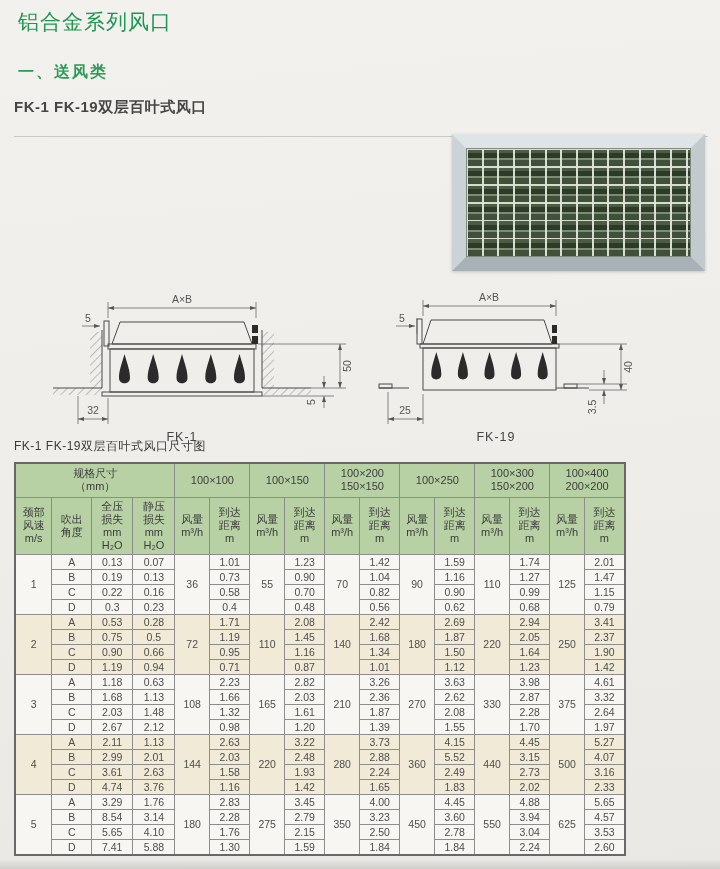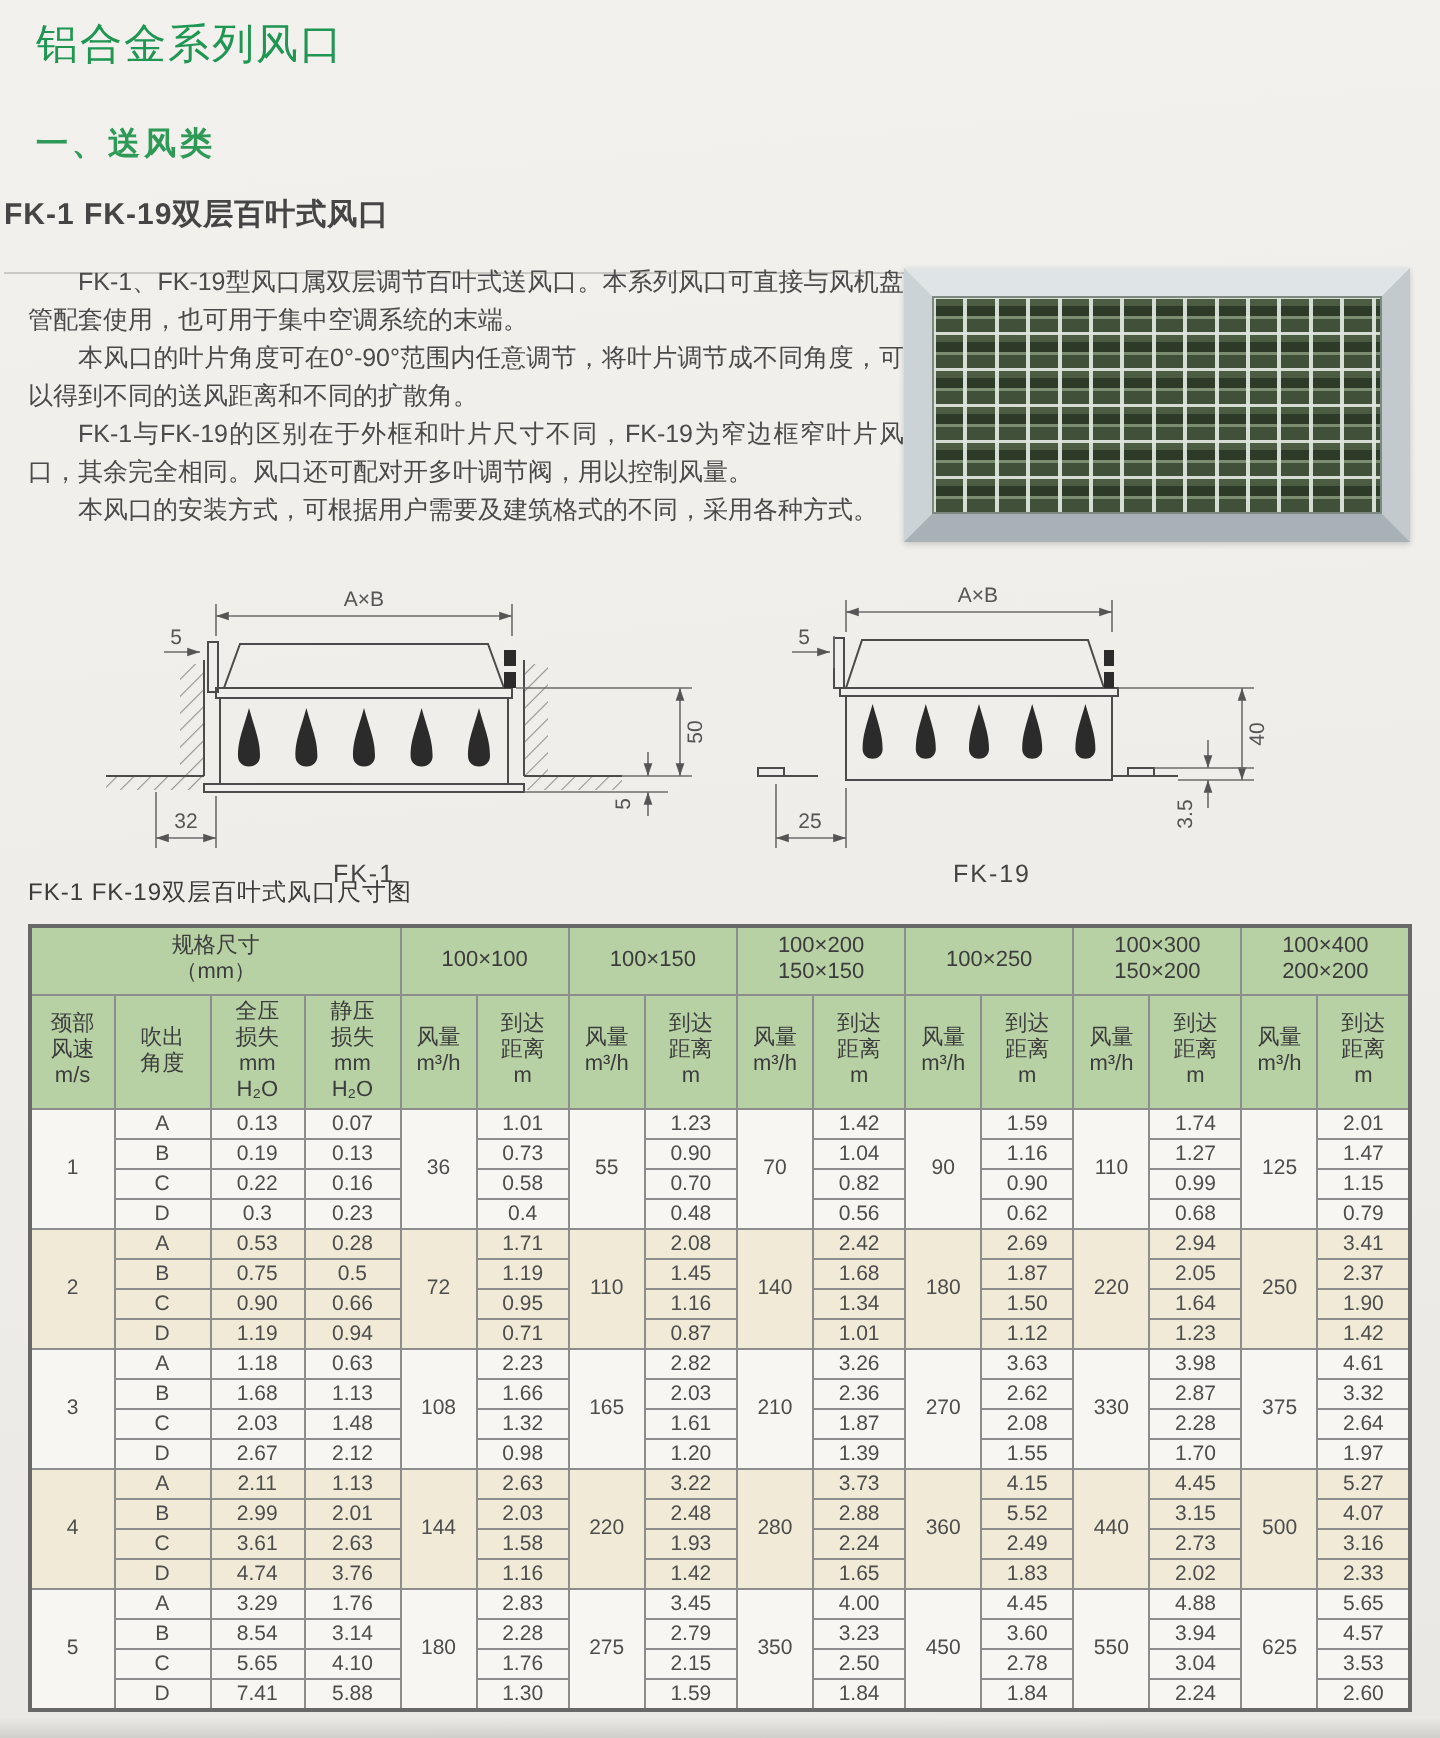--- a/index.html
+++ b/index.html
@@ -11,21 +11,21 @@
   }
   .page::after{
     content:""; position:absolute; left:0; bottom:0; width:100%; height:10px;
     background:linear-gradient(180deg,rgba(0,0,0,0) 0%,rgba(90,90,90,0.18) 100%);
     pointer-events:none;
   }
   .title{ position:absolute; top:8px; left:18px; font-size:21px; font-weight:normal;
     color:#1f9651; letter-spacing:1px; }
   .section{ position:absolute; top:62px; left:18px; font-size:16px; color:#2f9a57;
     font-family:"Liberation Serif","DejaVu Serif",serif; letter-spacing:2px; }
-  .subsection{ position:absolute; top:98px; left:2px; width:694px; font-size:15px;
+  .subsection{ position:absolute; top:98px; left:14px; width:694px; font-size:15px;
     color:#454545; padding-bottom:19px; border-bottom:1px solid #cbc9c4; letter-spacing:0.5px; }
   .intro{ position:absolute; top:132px; left:14px; width:438px; font-size:12.5px;
     line-height:19px; color:#4a4a4a; text-align:justify; }
   .intro p{ text-indent:2em; }
   
   .photo{ position:absolute; top:134px; left:452px; width:253px; height:137px;
     border:14px solid; border-color:#dfe4e6 #c2cacd #a8b1b6 #ccd3d6;
     background:#4e5d46; box-shadow:0 1px 3px rgba(0,0,0,0.18); }
   .louvers{ width:100%; height:100%;
     background-color:#4e5d46;
@@ -38,45 +38,39 @@
     justify-content:flex-end; }
   svg .draw{ stroke:#4b4b4b; fill:none; stroke-width:1; }
   svg .fill{ fill:#2b2b2b; stroke:none; }
   svg .dim{ stroke:#6b6b6b; fill:none; stroke-width:0.8; }
   svg text{ fill:#555; font-size:10.5px; font-family:"Liberation Sans","DejaVu Sans",sans-serif; }
   svg text.lbl{ font-size:12.5px; fill:#444; letter-spacing:1px; }
   
   .table-title{ position:absolute; top:438px; left:14px; font-size:12px; color:#3b3b3b;
     letter-spacing:0.5px; }
   .tablewrap{ position:absolute; top:462px; left:14px; width:694px; }
-  table{ width:692px; border-collapse:collapse; border:2px solid #686868;
+  table{ width:612px; border-collapse:collapse; border:2px solid #686868;
     background:#f7f6f2; }
   th,td{ border:1px solid #8d8d8d; text-align:center; vertical-align:middle; }
   th{ background:#b7d1a4; font-weight:normal; font-size:11px; color:#3c3c3c;
     white-space:pre-line; line-height:13px; padding:2px 0; }
   thead tr:nth-child(1) th{ height:34px; }
   thead tr:nth-child(2) th{ height:50px; }
   td{ font-size:10.5px; color:#4d4d4d; height:14px; line-height:14px; padding:0; }
   tr.cream td{ background:#f0ead7; }
 </style>
 </head>
 <body>
 
 <div class="page">
 
   <h1 class="title">铝合金系列风口</h1>
   <h2 class="section">一、送风类</h2>
   <h3 class="subsection">FK-1  FK-19双层百叶式风口</h3>
 
-  <div class="intro">
-    <p>FK-1、FK-19型风口属双层调节百叶式送风口。本系列风口可直接与风机盘管配套使用，也可用于集中空调系统的末端。</p>
-    <p>本风口的叶片角度可在0°-90°范围内任意调节，将叶片调节成不同角度，可以得到不同的送风距离和不同的扩散角。</p>
-    <p>FK-1与FK-19的区别在于外框和叶片尺寸不同，FK-19为窄边框窄叶片风口，其余完全相同。风口还可配对开多叶调节阀，用以控制风量。</p>
-    <p>本风口的安装方式，可根据用户需要及建筑格式的不同，采用各种方式。</p>
-  </div>
 
   <div class="photo">
     <div class="louvers"></div>
   </div>
 
   <div class="diagrams">
 
     <svg width="332" height="152" viewBox="0 0 332 152">
       <defs>
         <pattern id="h1" patternUnits="userSpaceOnUse" width="6" height="6" patternTransform="rotate(45)">

